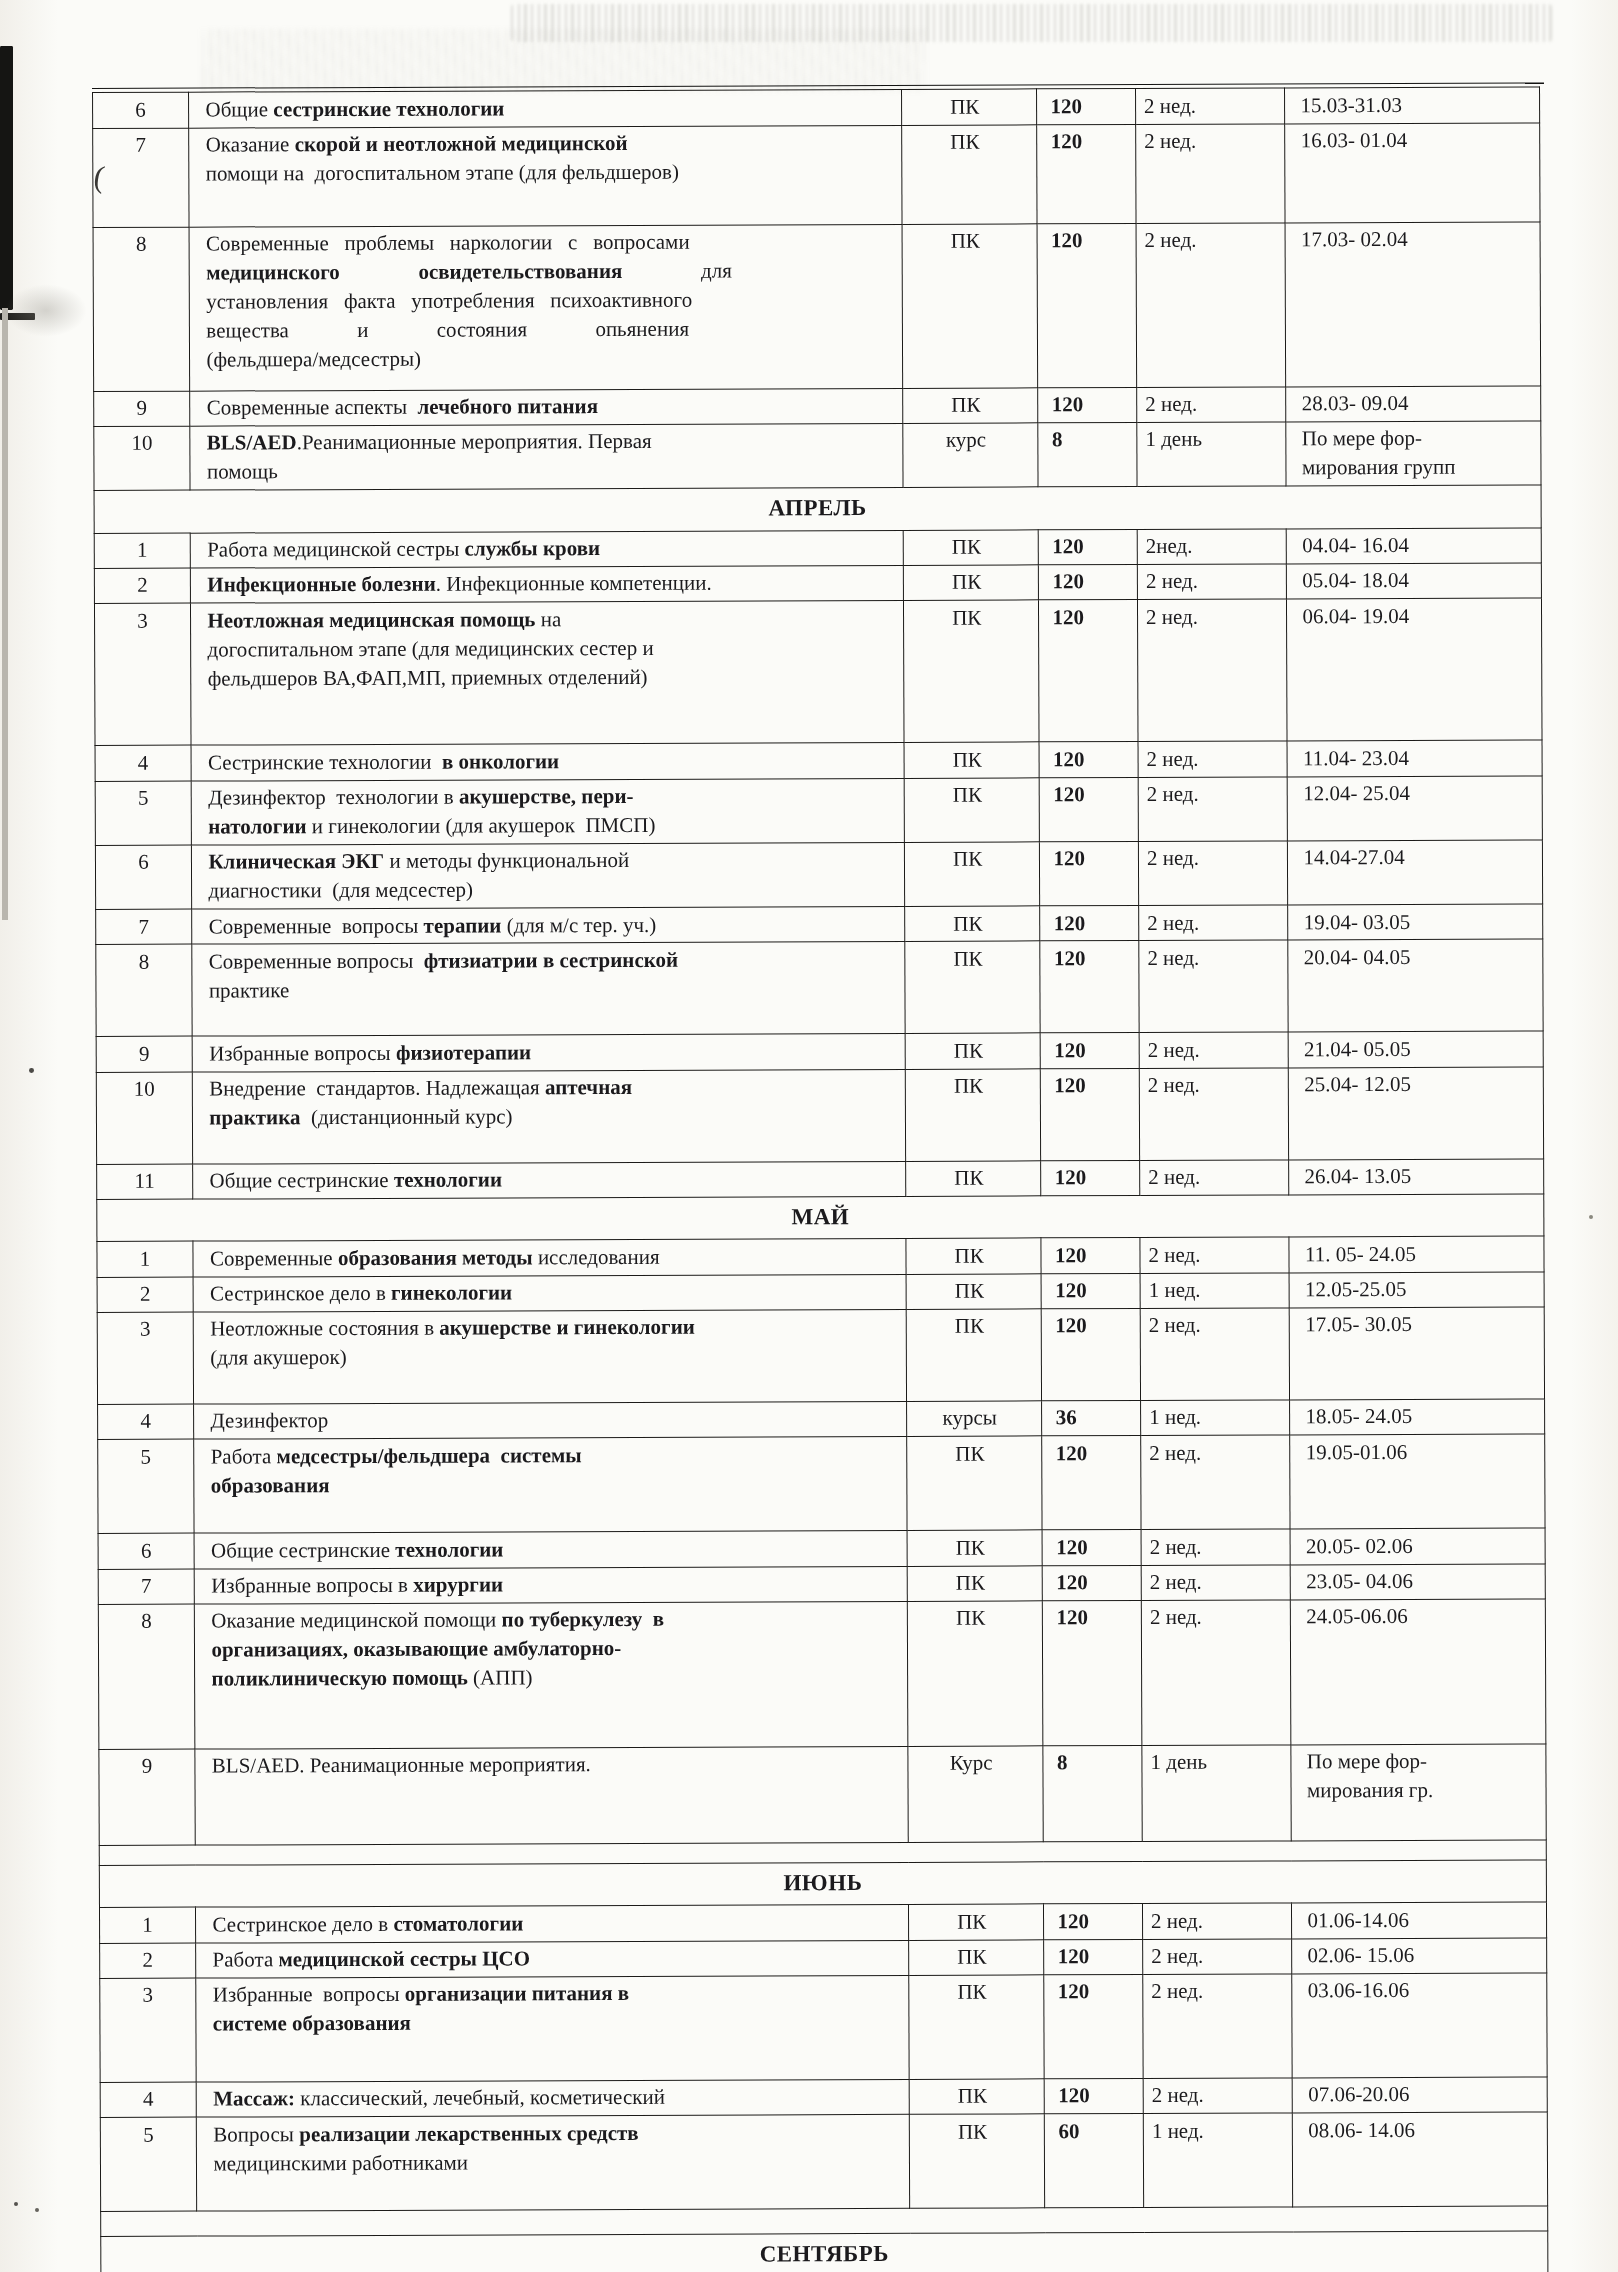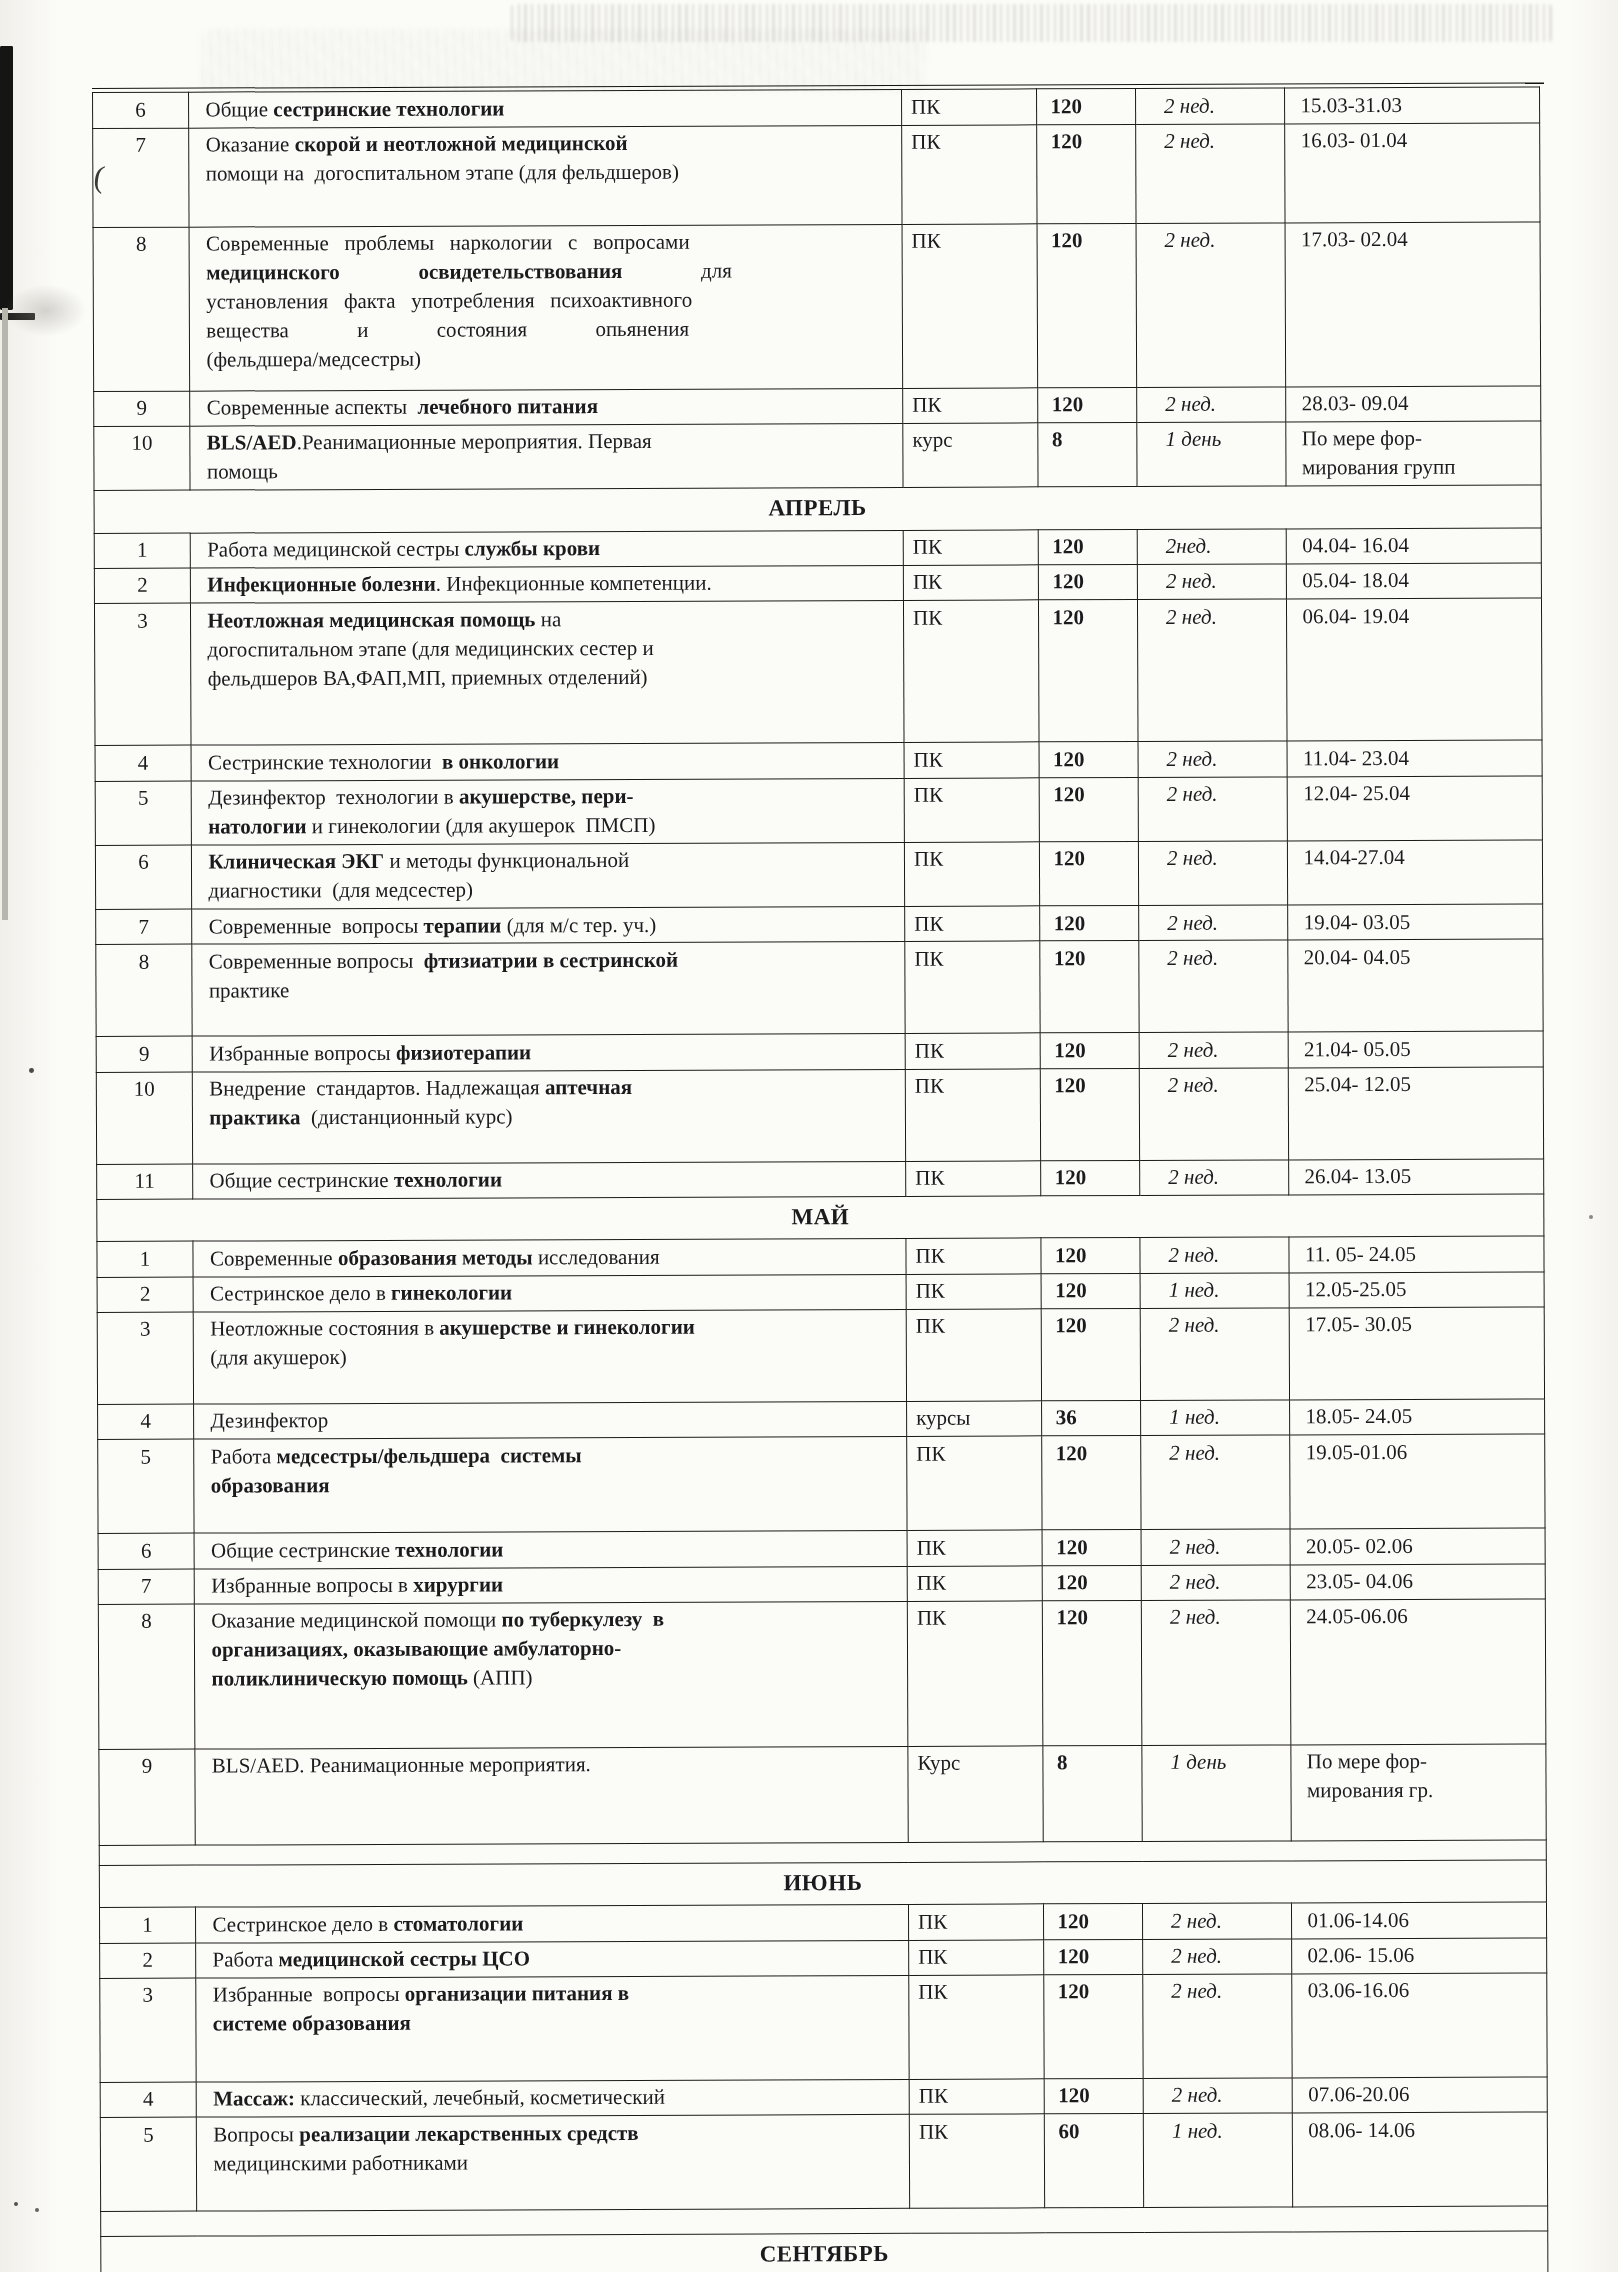--- a/index.html
+++ b/index.html
@@ -36,23 +36,23 @@
     border-top:1.9px solid #131312;
     padding-top:3.4px;
     transform:rotate(-0.22deg);
     transform-origin:0 0;
   }
   table{border-collapse:collapse;table-layout:fixed;width:1448px;
     font-size:21px;line-height:29px;}
   td{border:1.4px solid #1c1b19;vertical-align:top;padding:2.4px 8.7px 2.9px 8.7px;overflow:hidden;}
   td.c-num{text-align:center;padding:2.4px 0 2.9px 0;}
   td.c-name{white-space:pre-wrap;padding-left:16.4px;padding-right:7.7px;}
-  td.c-type{padding-left:9px;}
+  td.c-type{padding-left:0;text-align:center;}
   td.c-hours{padding-left:13.5px;font-weight:bold;}
-  td.c-dur{padding-left:28px;white-space:pre-wrap;font-style:italic;}
+  td.c-dur{padding-left:8px;white-space:pre-wrap;}
   td.c-dates{padding-left:15.4px;white-space:pre-wrap;}
   td.month-hdr{text-align:center;font-weight:bold;font-size:23px;letter-spacing:0.5px;padding:4.8px 0 7.7px 0;}
   td.empty-cell{padding:0;}
   .b{font-weight:bold;}
 </style>
 </head>
 <body>
 
 <div class="page">
   <div class="bleed1"></div>

